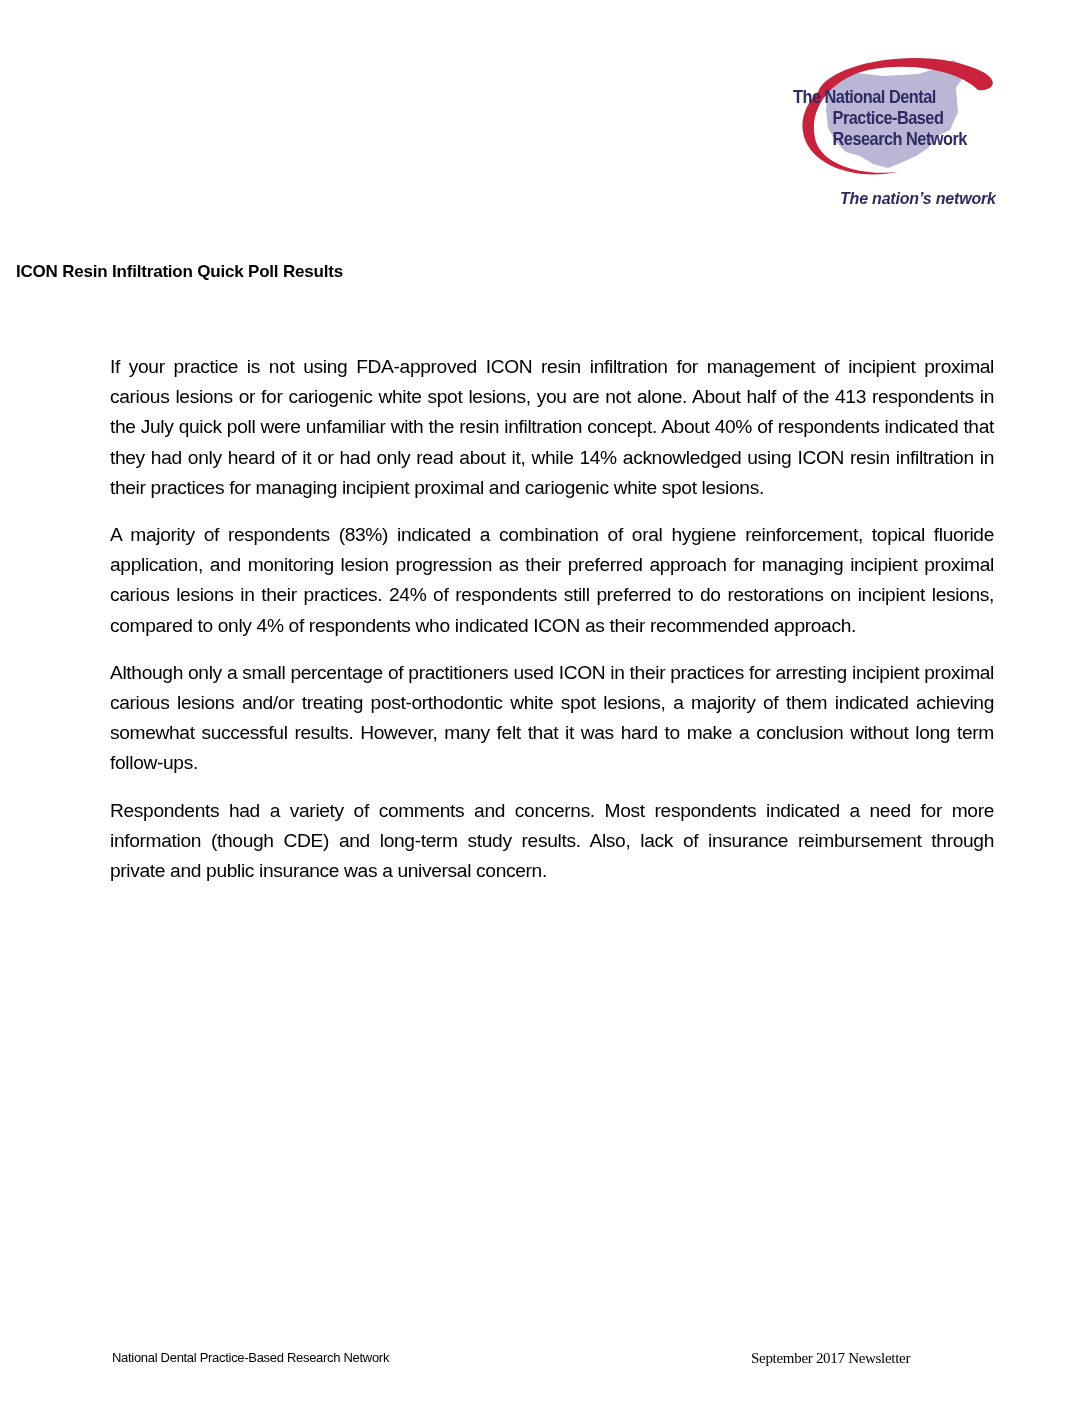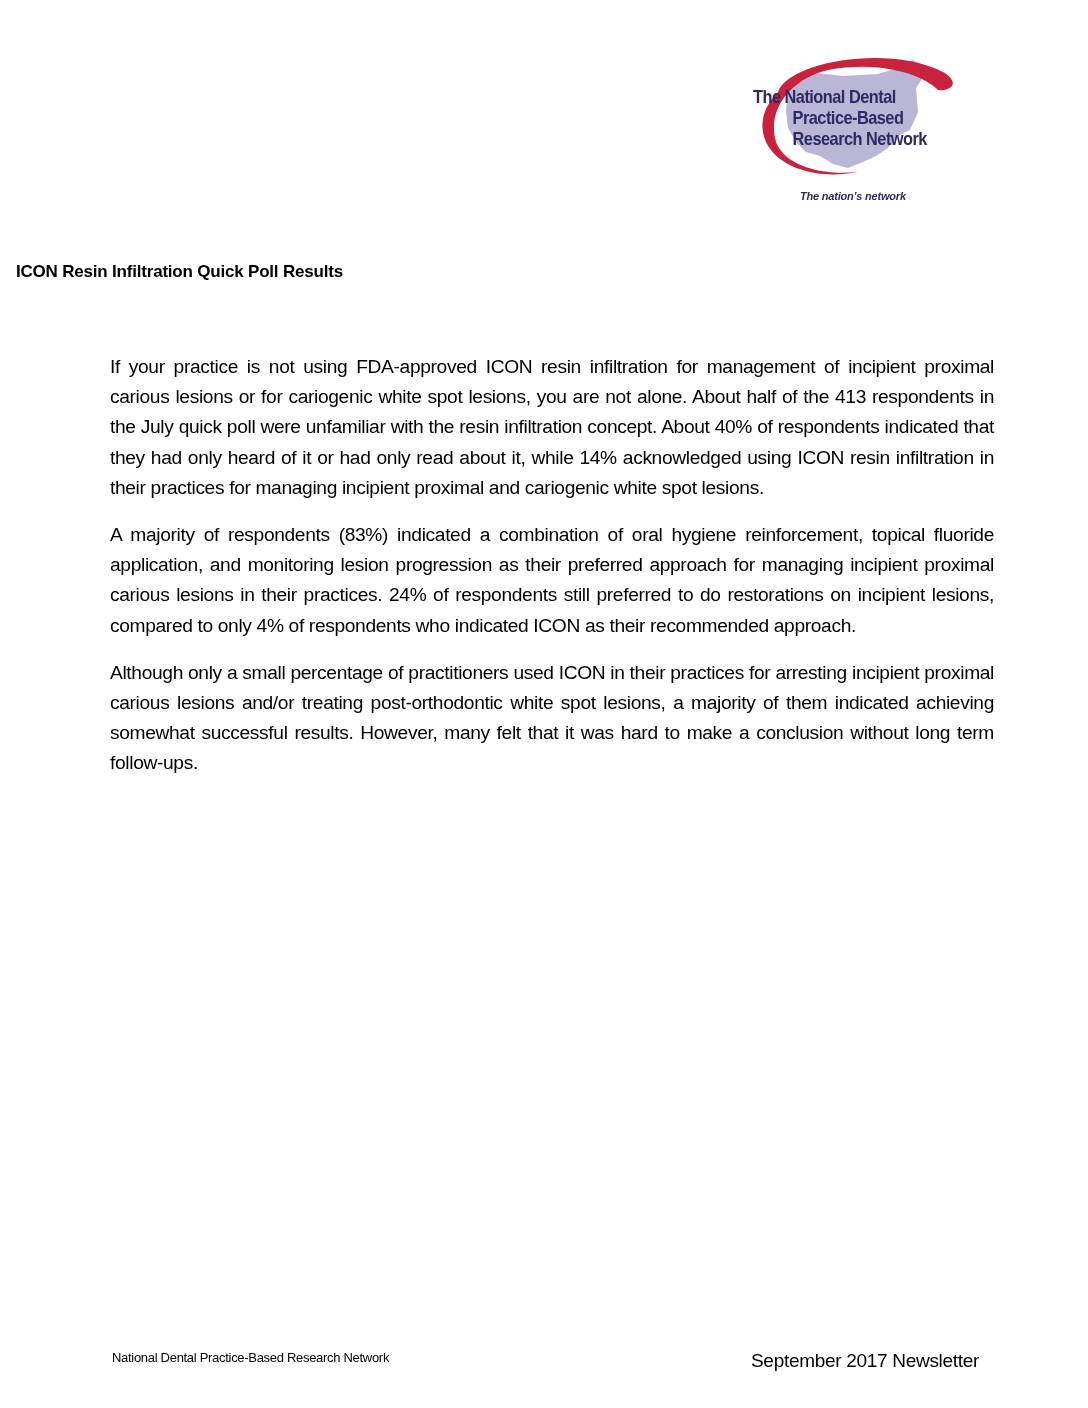--- a/index.html
+++ b/index.html
@@ -1,28 +1,28 @@
 <!DOCTYPE html>
 <html><head>
   <meta charset="utf-8">
   <style>
     html, body { margin: 0; padding: 0; background: #ffffff; }
     body { width: 1088px; height: 1408px; position: relative; overflow: hidden; font-family: "Liberation Sans", "DejaVu Sans", sans-serif; color: #000; }
-    .logo { position: absolute; left: 748px; top: 52px; width: 210px; height: 160px; }
+    .logo { position: absolute; left: 788px; top: 52px; width: 210px; height: 160px; }
     .logo svg { position: absolute; left: 0; top: 0; }
     .logo-text { position: absolute; left: 5px; top: 34px; font-family: "Liberation Sans Narrow", "Liberation Sans", sans-serif; font-weight: bold; color: #2e2a62; font-size: 19px; line-height: 21px; letter-spacing: -0.6px; transform: scaleX(0.86); transform-origin: left top; white-space: nowrap; }
     .logo-text .l1 { display:block; padding-left: 0px; }
     .logo-text .l2 { display:block; padding-left: 46px; }
     .logo-text .l3 { display:block; padding-left: 46px; }
-    .logo-tagline { position: absolute; left: 52px; top: 138px; font-size: 11px; font-style: italic; font-weight: bold; color: #2e2a62; white-space: nowrap; letter-spacing: -0.2px; }
+    .logo-tagline { position: absolute; left: 52px; top: 138px; font-size: 16px; font-style: italic; font-weight: bold; color: #2e2a62; white-space: nowrap; letter-spacing: -0.2px; }
     .title { position: absolute; left: 16px; width: 1088px; top: 262px; text-align: left; font-weight: bold; font-size: 17px; letter-spacing: -0.2px; }
     .body-text { position: absolute; left: 102px; width: 884px; top: 352px; font-size: 19.2px; line-height: 30.2px; text-align: justify; letter-spacing: -0.35px; margin-left: 8px; }
     .body-text p { margin: 0 0 17px 0; }
     .footer-left { position: absolute; left: 112px; top: 1350px; font-size: 13px; letter-spacing: -0.3px; }
-    .footer-right { position: absolute; left: 751px; top: 1350px; font-size: 19px; letter-spacing: -0.3px; }
+    .footer-right { position: absolute; left: 751px; top: 1350px; font-size: 15px; letter-spacing: -0.3px; font-family: Liberation Serif, serif; }
   </style>
 </head>
 <body>
 
 <div class="logo">
   <svg width="210" height="135" viewBox="0 0 210 135">
     <path d="M48 22 L60 20 L95 24 L130 22 L150 16 L165 8 L172 12 L176 24 L168 36 L170 60 L162 78 L150 84 L140 96 L128 104 L115 110 L100 116 L85 112 L72 104 L58 100 L48 90 L40 76 L38 58 L40 40 Z" fill="#b9b6d6"></path>
     <path d="M30 40 C 40 10, 140 -8, 195 20 C 215 32, 200 40, 190 38 C 175 22, 130 8, 80 18 C 45 26, 18 56, 28 90 C 36 112, 70 124, 110 120 C 70 128, 30 116, 18 90 C 10 72, 16 54, 30 40 Z" fill="#c8223d"></path>
   </svg>
   <div class="logo-text">
@@ -32,16 +32,17 @@
   </div>
   <div class="logo-tagline">The nation’s network</div>
 </div>
 
 <div class="title">ICON Resin Infiltration Quick Poll Results</div>
 
 <div class="body-text">
   <p>If your practice is not using FDA-approved ICON resin infiltration for management of incipient proximal carious lesions or for cariogenic white spot lesions, you are not alone. About half of the 413 respondents in the July quick poll were unfamiliar with the resin infiltration concept. About 40% of respondents indicated that they had only heard of it or had only read about it, while 14% acknowledged using ICON resin infiltration in their practices for managing incipient proximal and cariogenic white spot lesions.</p>
   <p>A majority of respondents (83%) indicated a combination of oral hygiene reinforcement, topical fluoride application, and monitoring lesion progression as their preferred approach for managing incipient proximal carious lesions in their practices. 24% of respondents still preferred to do restorations on incipient lesions, compared to only 4% of respondents who indicated ICON as their recommended approach.</p>
   <p>Although only a small percentage of practitioners used ICON in their practices for arresting incipient proximal carious lesions and/or treating post-orthodontic white spot lesions, a majority of them indicated achieving somewhat successful results. However, many felt that it was hard to make a conclusion without long term follow-ups.</p>
+  <p>Respondents had a variety of comments and concerns. Most respondents indicated a need for more information (though CDE) and long-term study results. Also, lack of insurance reimbursement through private and public insurance was a universal concern.</p>
 </div>
 
 <div class="footer-left">National Dental Practice-Based Research Network</div>
 <div class="footer-right">September 2017 Newsletter</div>
 
 </body></html>

